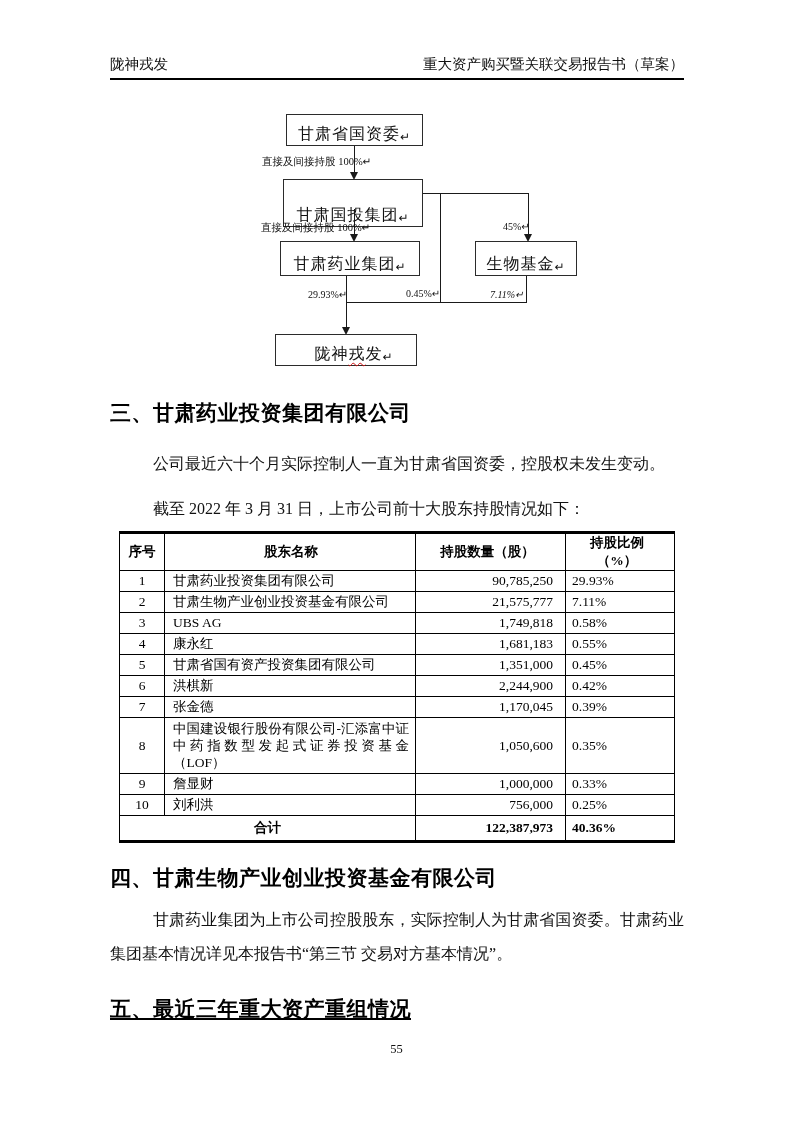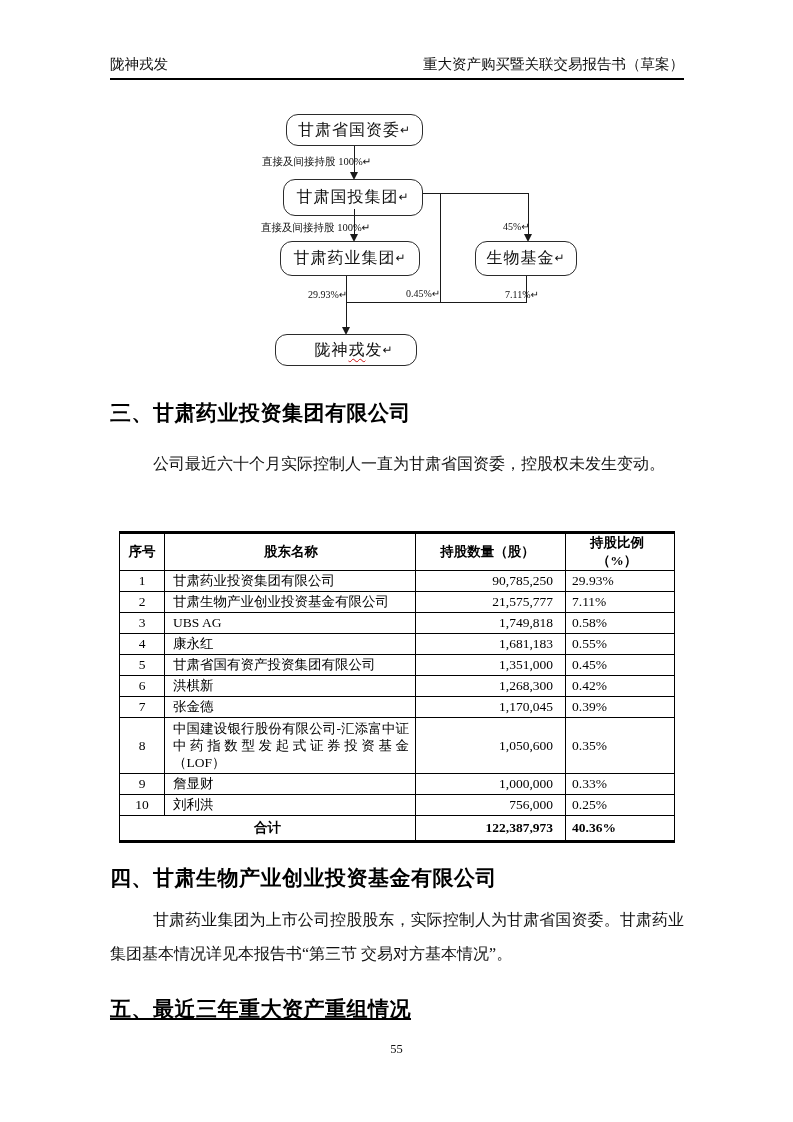--- a/index.html
+++ b/index.html
@@ -10,22 +10,22 @@
     margin:0 auto; overflow:hidden;
   }
   
   .hdr-left  { position:absolute; left:110px; top:55px; font-size:14.5px; }
   .hdr-right { position:absolute; right:109px; top:55px; font-size:14.5px; }
   .hdr-rule  { position:absolute; left:110px; top:78px; width:574px; height:2px; background:#000; }
 
   
   .diagram { position:absolute; left:230px; top:105px; width:360px; height:270px; }
   .dbox {
-    position:absolute; border:1.4px solid #2b2b2b; border-radius:12px; background:#fff;
-    display:flex; align-items:center; justify-content:center;
+    position:absolute; border:1.4px solid #2b2b2b; border-radius:0; background:#fff;
+    display:flex; align-items:flex-end; justify-content:center;
     font-size:16px; letter-spacing:1px; color:#111;
   }
   .dline { position:absolute; background:#1a1a1a; }
   .dhead { position:absolute; width:0; height:0; border-left:4.5px solid transparent; border-right:4.5px solid transparent; border-top:8px solid #1a1a1a; }
   .dlabel { position:absolute; font-size:10.5px; white-space:nowrap; color:#111; }
   .dpct { position:absolute; font-size:10px; white-space:nowrap; color:#111; }
   .ret { font-size:0.75em; vertical-align:1px; }
   .wavy { text-decoration:underline; text-decoration-style:wavy; text-decoration-color:#cc1111; text-decoration-thickness:1px; text-underline-offset:3px; }
 
   
@@ -75,21 +75,21 @@
 
     <div class="dbox" style="left:56px; top:9px; width:137px; height:32px;">
       <span>甘肃省国资委</span>
         <span class="ret">↵</span>
     </div>
 
     <div class="dline" style="left:124px; top:41px; width:1.4px; height:27px;"></div>
     <div class="dhead" style="left:120px; top:67px;"></div>
     <div class="dlabel" style="left:32px; top:50px;">直接及间接持股 100%↵</div>
 
-    <div class="dbox" style="left:53px; top:74px; width:140px; height:37px;">
+    <div class="dbox" style="left:53px; top:74px; width:140px; height:48px;">
       <span>甘肃国投集团</span>
         <span class="ret">↵</span>
     </div>
 
     <div class="dline" style="left:193px; top:88px; width:106px; height:1.4px;"></div>
     <div class="dline" style="left:298px; top:88px; width:1.4px; height:41px;"></div>
     <div class="dhead" style="left:294px; top:129px;"></div>
     <div class="dpct" style="left:273px; top:116px;">45%↵</div>
 
     <div class="dline" style="left:210px; top:88px; width:1.4px; height:110px;"></div>
@@ -110,32 +110,33 @@
 
     <div class="dline" style="left:116px; top:171px; width:1.4px; height:51px;"></div>
     <div class="dline" style="left:296px; top:171px; width:1.4px; height:27px;"></div>
 
     <div class="dline" style="left:116px; top:197px; width:181px; height:1.4px;"></div>
 
     <div class="dhead" style="left:112px; top:222px;"></div>
 
     <div class="dpct" style="left:78px; top:184px;">29.93%↵</div>
     <div class="dpct" style="left:176px; top:183px;">0.45%↵</div>
-    <div class="dpct" style="left:275px; top:184px;">7.11%↵</div>
+    <div class="dpct" style="left:260px; top:184px;font-style:italic;">7.11%↵</div>
 
     <div class="dbox" style="left:45px; top:229px; width:142px; height:32px;padding-left:16px;">
       <span>陇神</span>
         <span class="wavy">戎</span>
         <span>发</span>
         <span class="ret">↵</span>
     </div>
   </div>
 
   <div class="sec-heading" style="top:399px;">三、甘肃药业投资集团有限公司</div>
   <p class="para" style="top:447px;">公司最近六十个月实际控制人一直为甘肃省国资委，控股权未发生变动。</p>
+  <p class="para" style="top:492px;">截至 2022 年 3 月 31 日，上市公司前十大股东持股情况如下：</p>
 
   <table class="sh-table">
     <thead>
       <tr>
         <th class="col-idx">序号</th>
         <th class="col-name" style="text-align:center;">股东名称</th>
         <th class="col-num" style="text-align:center;">持股数量（股）</th>
         <th class="col-pct" style="text-align:center;">持股比例（%）</th>
       </tr>
     </thead>
@@ -166,21 +167,21 @@
       </tr>
       <tr>
         <td class="col-idx">5</td>
         <td class="col-name">甘肃省国有资产投资集团有限公司</td>
         <td class="col-num">1,351,000</td>
         <td class="col-pct">0.45%</td>
       </tr>
       <tr>
         <td class="col-idx">6</td>
         <td class="col-name">洪棋新</td>
-        <td class="col-num">1,268,300</td>
+        <td class="col-num">2,244,900</td>
         <td class="col-pct">0.42%</td>
       </tr>
       <tr>
         <td class="col-idx">7</td>
         <td class="col-name">张金德</td>
         <td class="col-num">1,170,045</td>
         <td class="col-pct">0.39%</td>
       </tr>
       <tr class="row8">
         <td class="col-idx">8</td>

